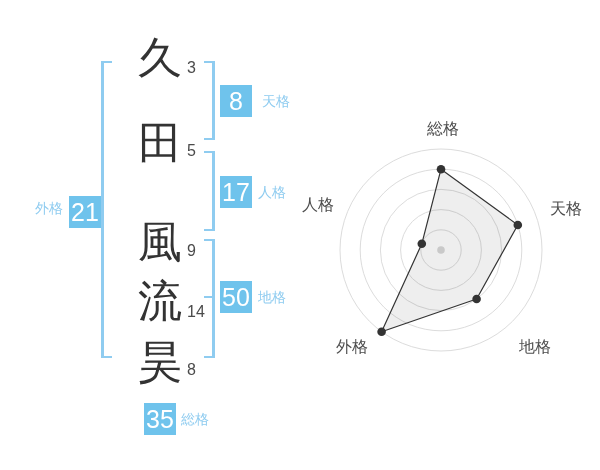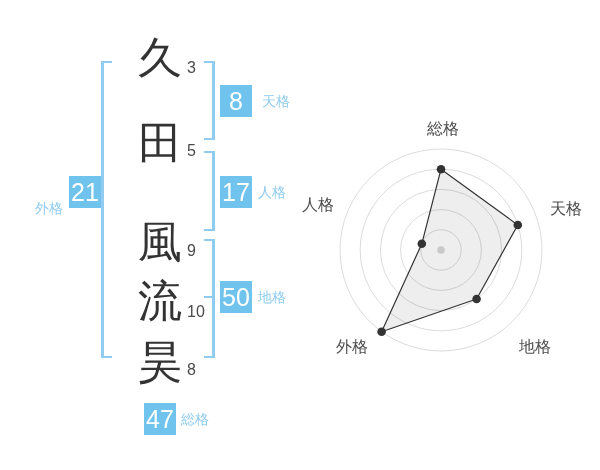--- a/index.html
+++ b/index.html
@@ -58,42 +58,42 @@
 
   <div class="kanji" style="top:36px">久</div>
   <div class="kanji" style="top:121px">田</div>
   <div class="kanji" style="top:220px">風</div>
   <div class="kanji" style="top:279px">流</div>
   <div class="kanji" style="top:340px">昊</div>
 
   <div class="stroke-num" style="top:59px">3</div>
   <div class="stroke-num" style="top:142px">5</div>
   <div class="stroke-num" style="top:242px">9</div>
-  <div class="stroke-num" style="top:303px">10</div>
+  <div class="stroke-num" style="top:303px">14</div>
   <div class="stroke-num" style="top:361px">8</div>
 
   <div class="bracket bracket-left"></div>
   <div class="bracket bracket-right" style="top:61px;height:79px"></div>
   <div class="bracket bracket-right" style="top:151px;height:80px"></div>
   <div class="bracket bracket-right" style="top:239px;height:119px"></div>
   <div class="bracket-tick"></div>
 
   <div class="badge" style="left:220px;top:85px">8</div>
   <div class="badge-label" style="left:262px;top:94px">天格</div>
 
   <div class="badge" style="left:220px;top:176px">17</div>
   <div class="badge-label" style="left:258px;top:185px">人格</div>
 
   <div class="badge" style="left:220px;top:281px">50</div>
   <div class="badge-label" style="left:258px;top:290px">地格</div>
 
-  <div class="badge" style="left:69px;top:176px">21</div>
+  <div class="badge" style="left:69px;top:196px">21</div>
   <div class="badge-label" style="left:35px;top:201px">外格</div>
 
-  <div class="badge" style="left:144px;top:403px">47</div>
+  <div class="badge" style="left:144px;top:403px">35</div>
   <div class="badge-label" style="left:181px;top:412px">総格</div>
 
   <svg id="radar-svg" class="radar-svg" width="218" height="218" viewBox="0 0 218 218">
       <circle cx="109" cy="109" r="20.2" fill="none" stroke="#dcdcdc" stroke-width="1"></circle>
       <circle cx="109" cy="109" r="40.4" fill="none" stroke="#dcdcdc" stroke-width="1"></circle>
       <circle cx="109" cy="109" r="60.6" fill="none" stroke="#dcdcdc" stroke-width="1"></circle>
       <circle cx="109" cy="109" r="80.8" fill="none" stroke="#dcdcdc" stroke-width="1"></circle>
       <circle cx="109" cy="109" r="101.0" fill="none" stroke="#dcdcdc" stroke-width="1"></circle>
       <polygon points="109.0,28.2 185.8,84.0 144.6,158.0 49.6,190.7 89.8,102.8" fill="rgba(0,0,0,0.065)" stroke="#333333" stroke-width="1.2" stroke-linejoin="round"></polygon>
       <circle cx="109" cy="109" r="3.8" fill="#c9c9c9"></circle>

